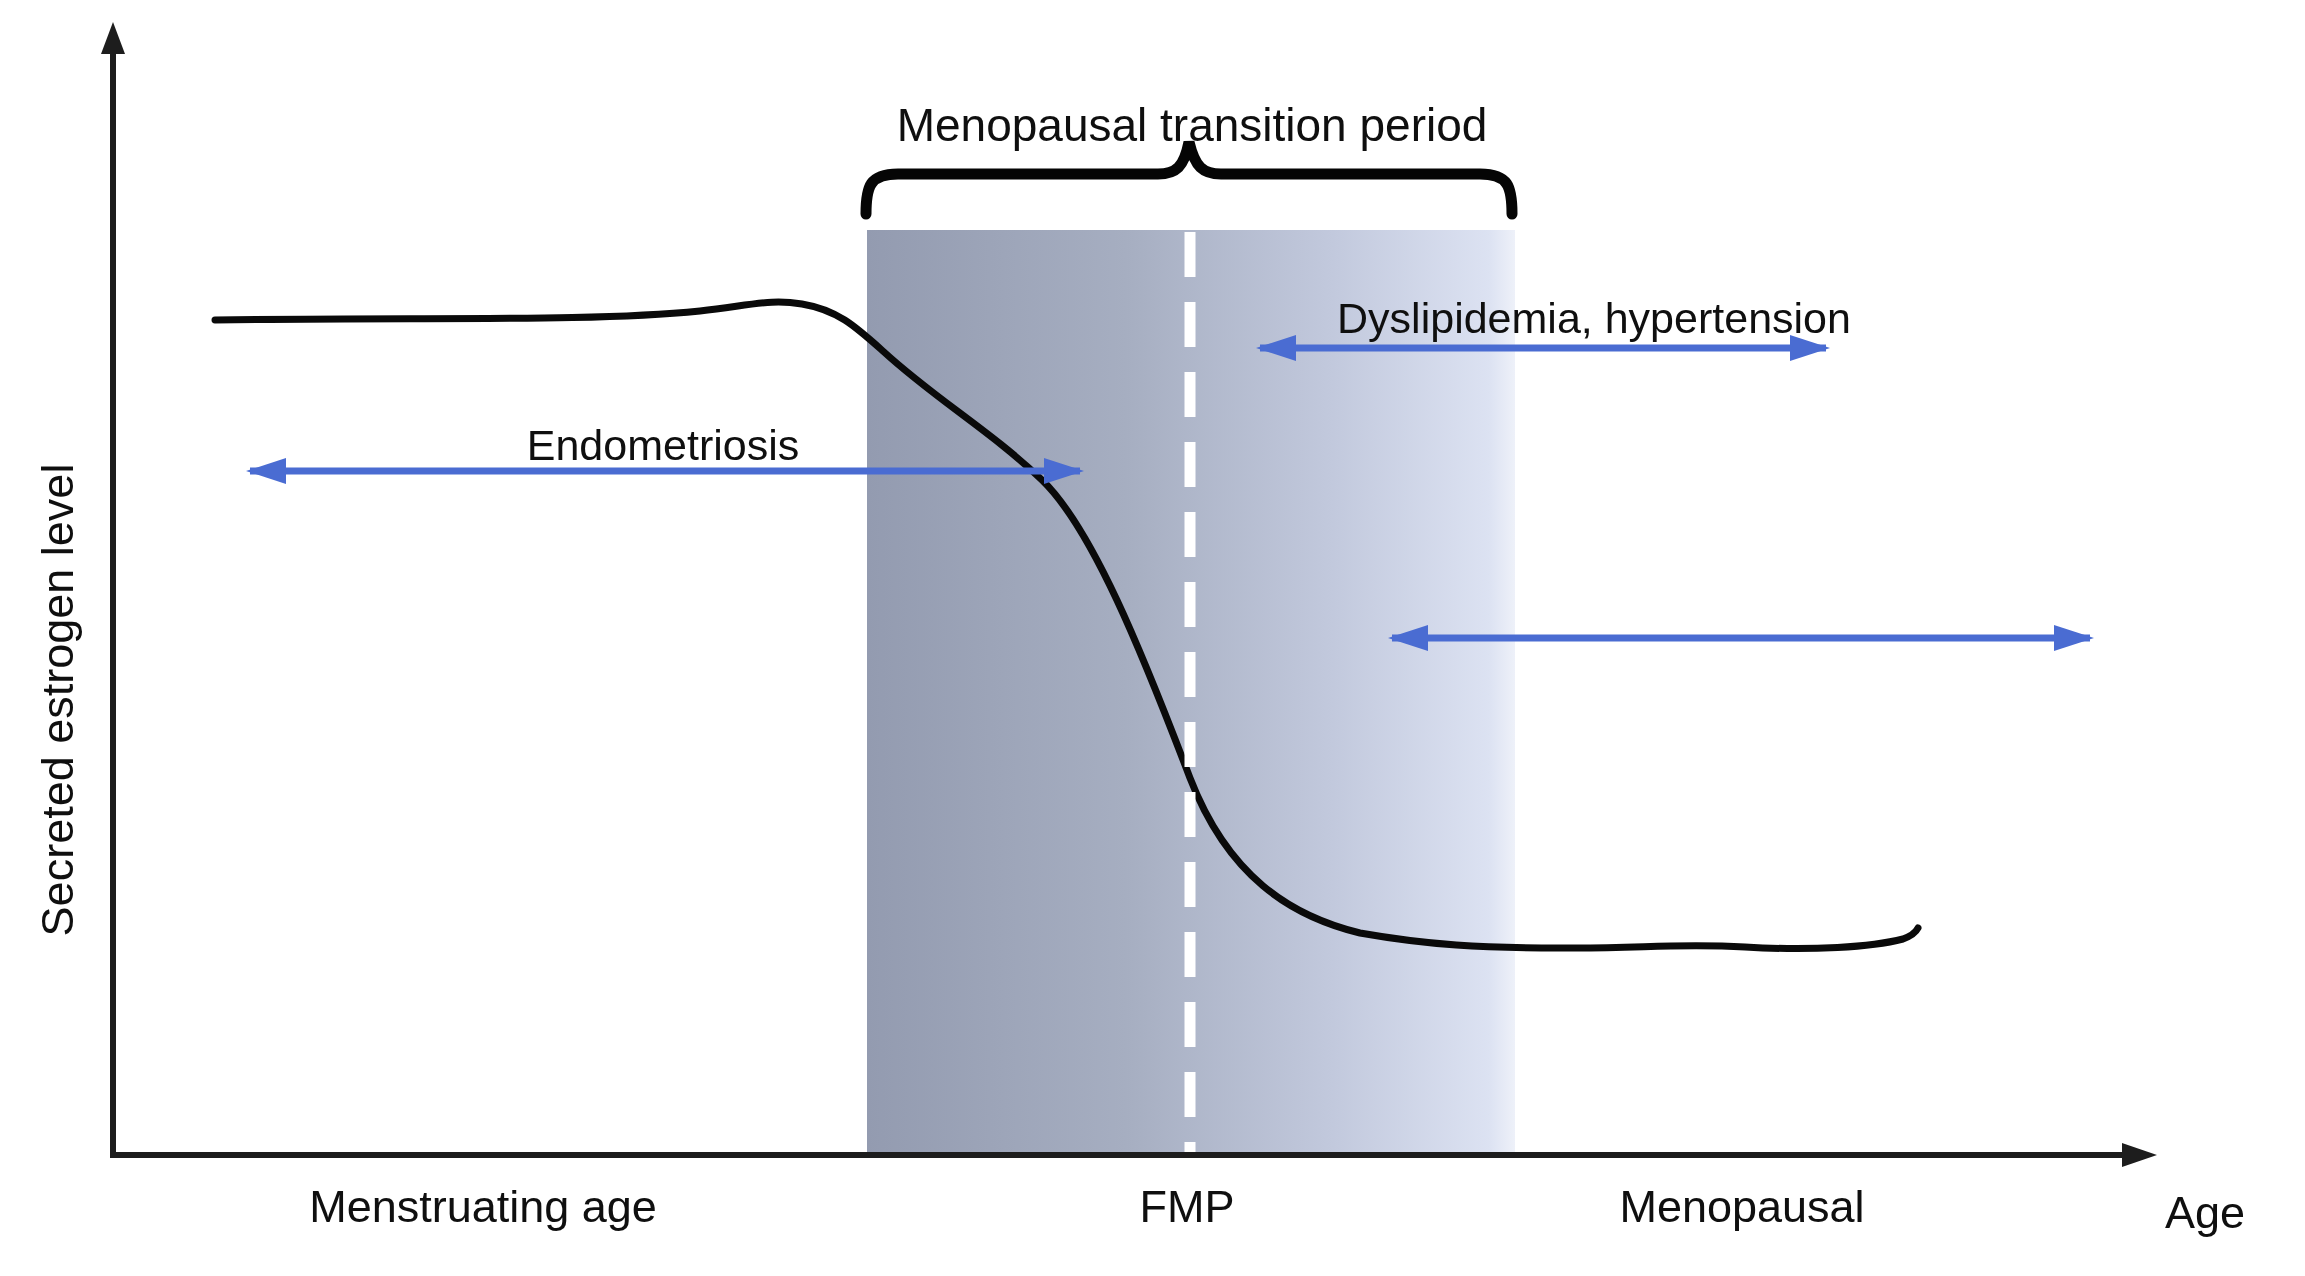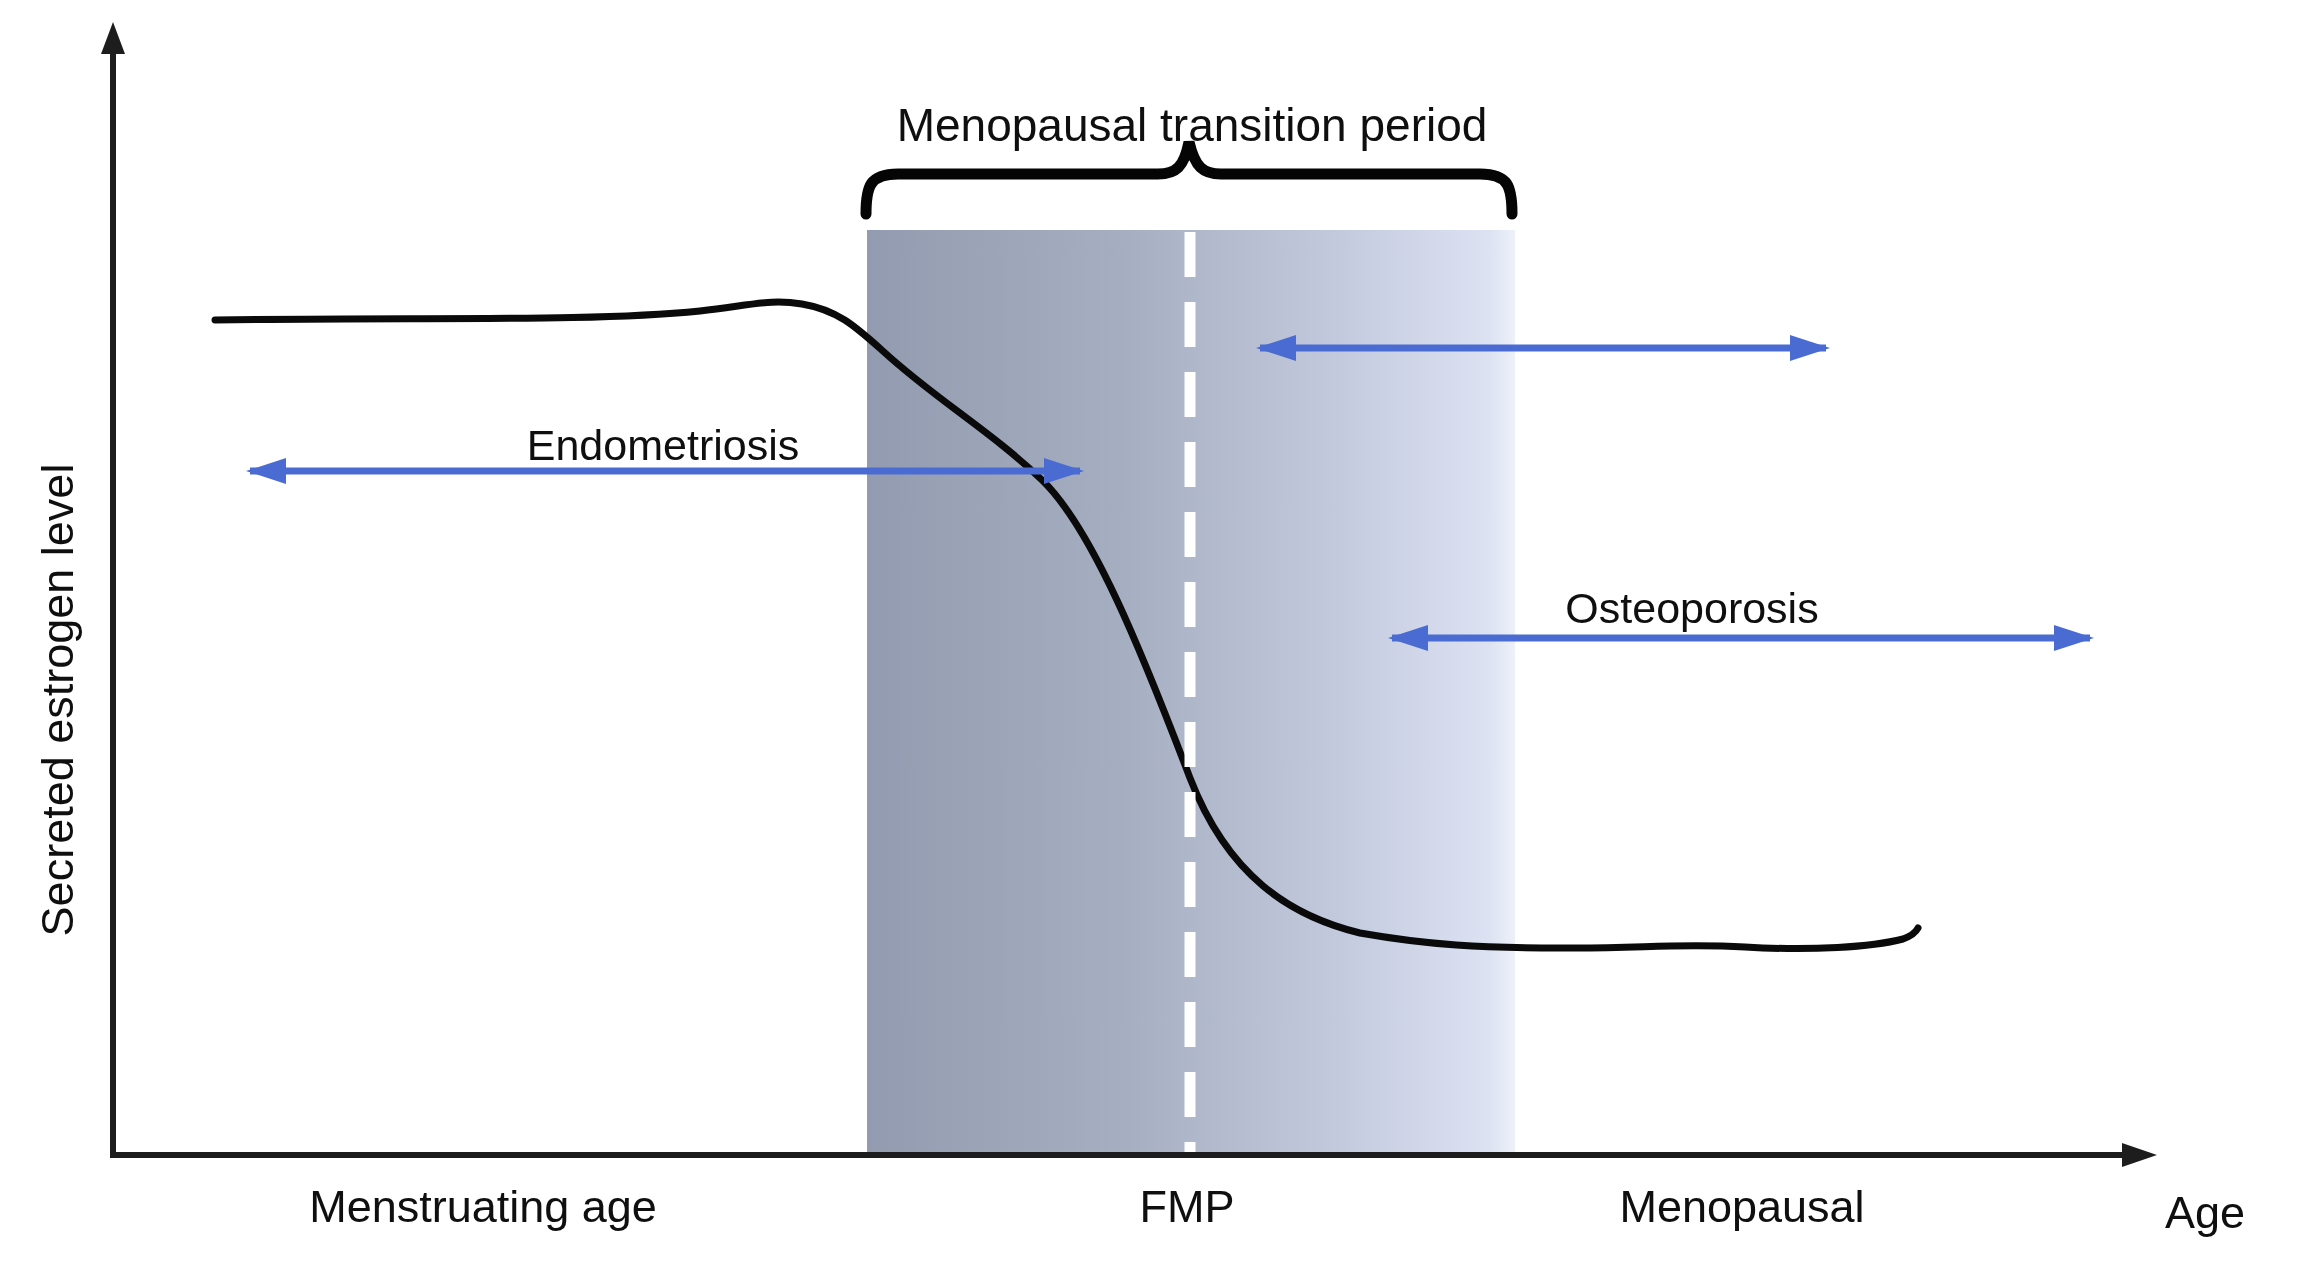--- a/index.html
+++ b/index.html
@@ -84,22 +84,22 @@
     <line class="bluearr" x1="1260" y1="348" x2="1826" y2="348" stroke-width="7" marker-start="url(#blueHeadStart)" marker-end="url(#blueHead)"></line>
     <line class="bluearr" x1="1392" y1="638" x2="2090" y2="638" stroke-width="7" marker-start="url(#blueHeadStart)" marker-end="url(#blueHead)"></line>
   </svg>
 
   <div class="label title-label" style="left:1186px; top:125px;">Menopausal transition period</div>
 
   <div class="label yaxis-label" style="left:58px; top:700px;">Secreted estrogen level</div>
 
   <div class="label annotation-label" style="left:663px; top:446px;">Endometriosis</div>
 
+  <div class="label annotation-label" style="left:1594px; top:319px;">Dyslipidemia, hypertension</div>
 
-  <div class="label annotation-label" style="left:1692px; top:609px;">Osteoporosis</div>
 
   <div class="label tick-label" style="left:483px; top:1207px;">Menstruating age</div>
 
   <div class="label tick-label" style="left:1187px; top:1207px;">FMP</div>
 
   <div class="label tick-label" style="left:1742px; top:1207px;">Menopausal</div>
 
   <div class="label axis-name-label" style="left:2205px; top:1213px;">Age</div>
 
 </div>

